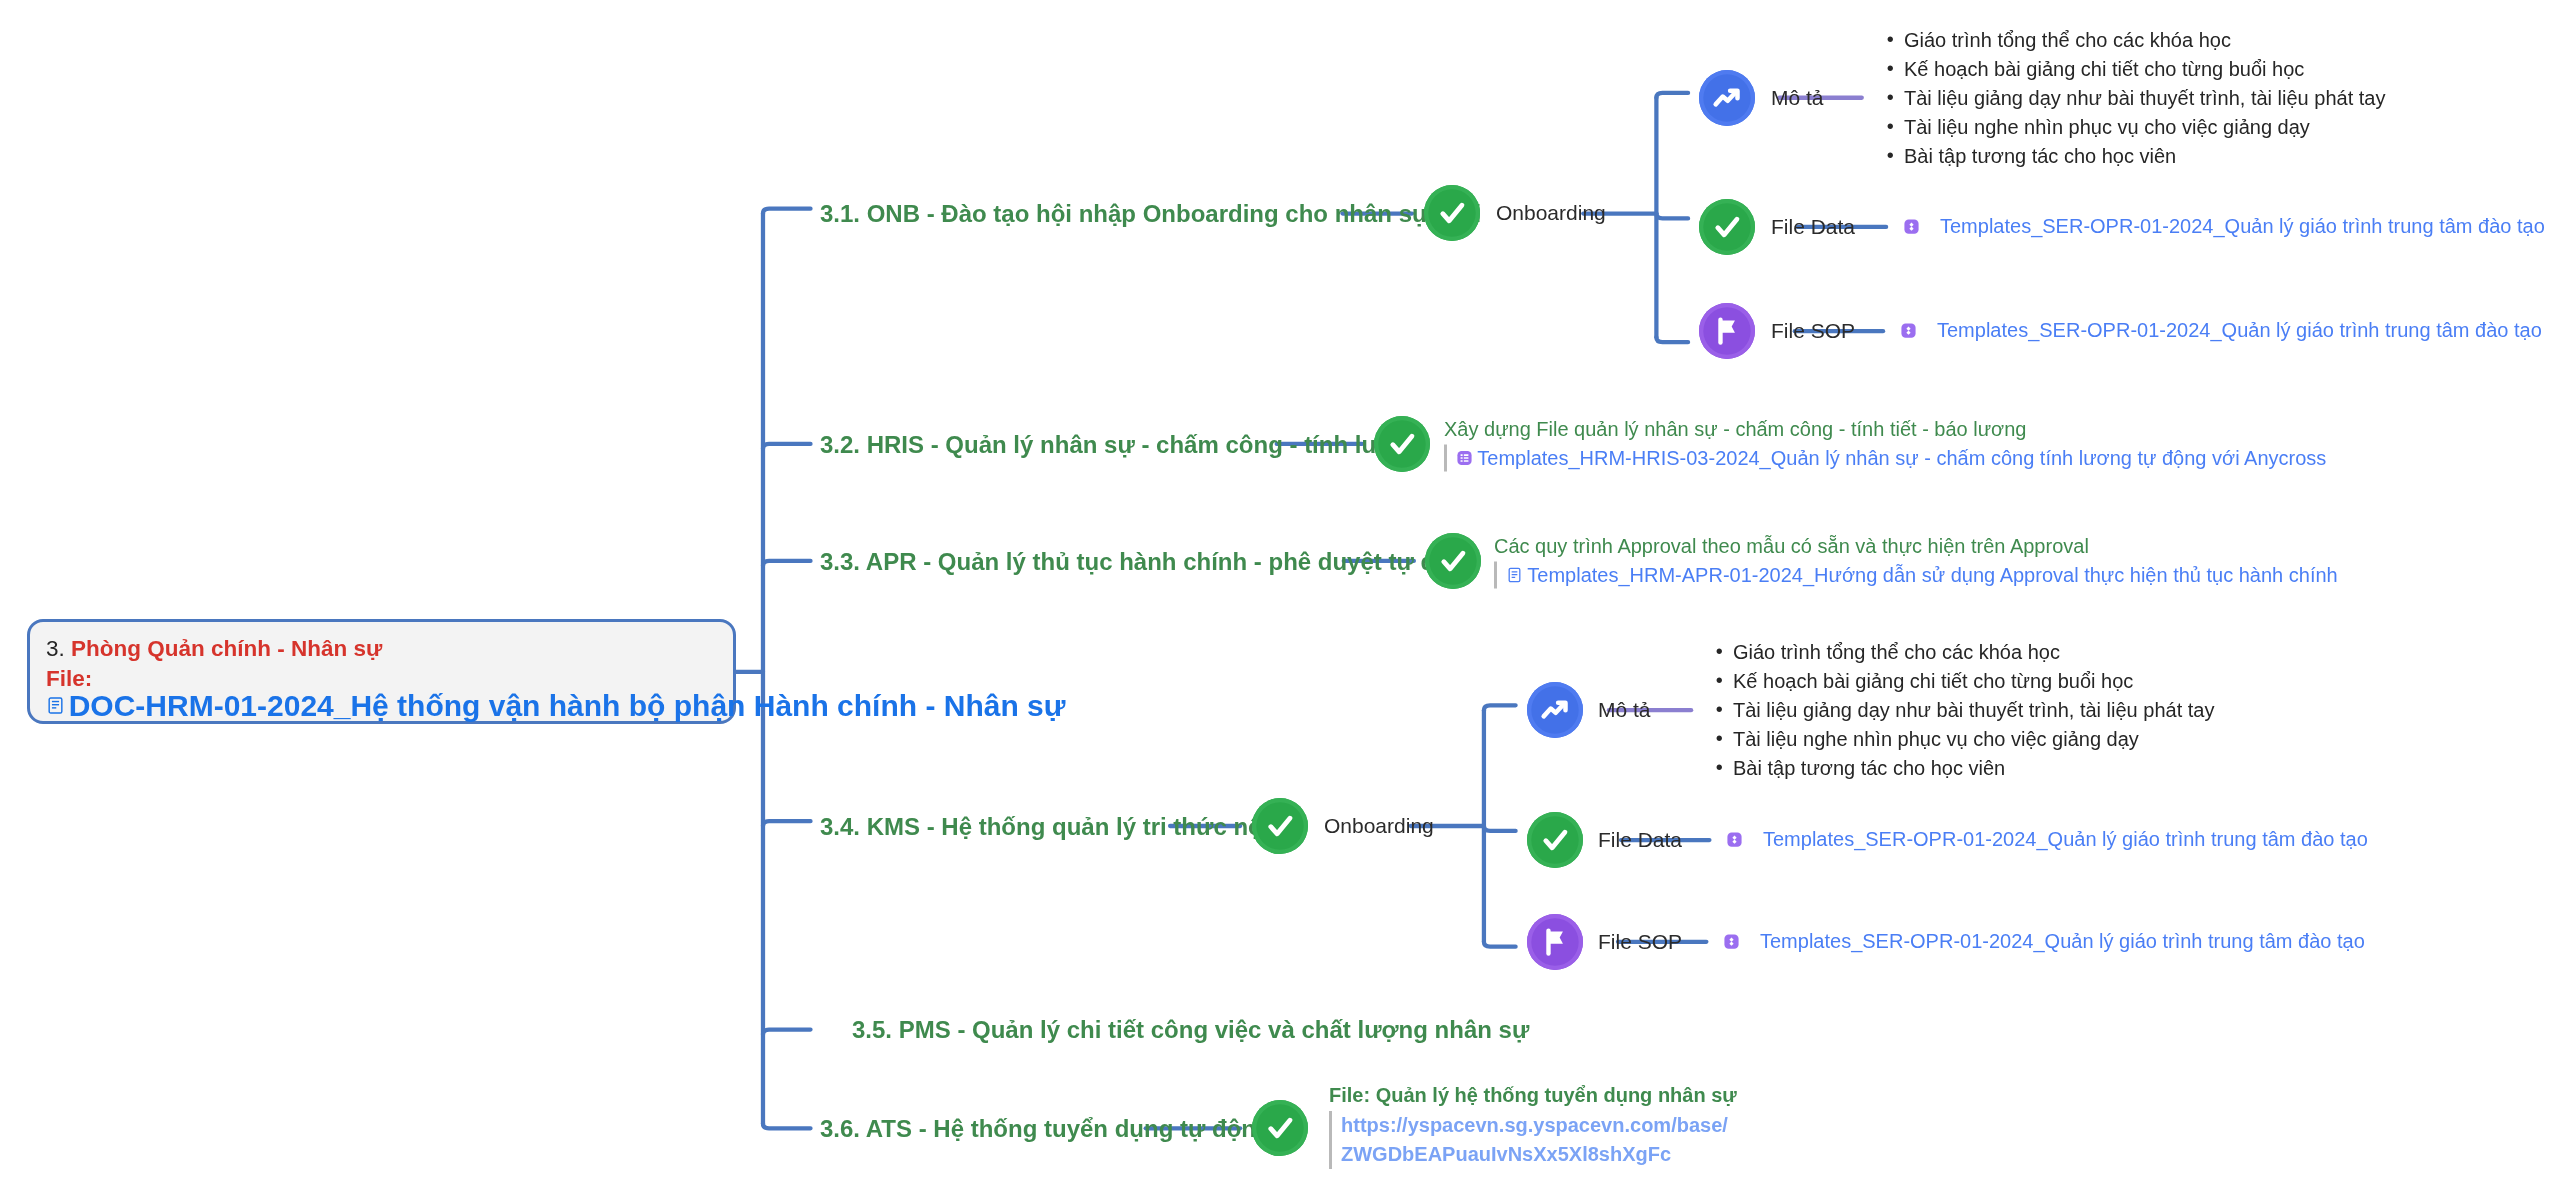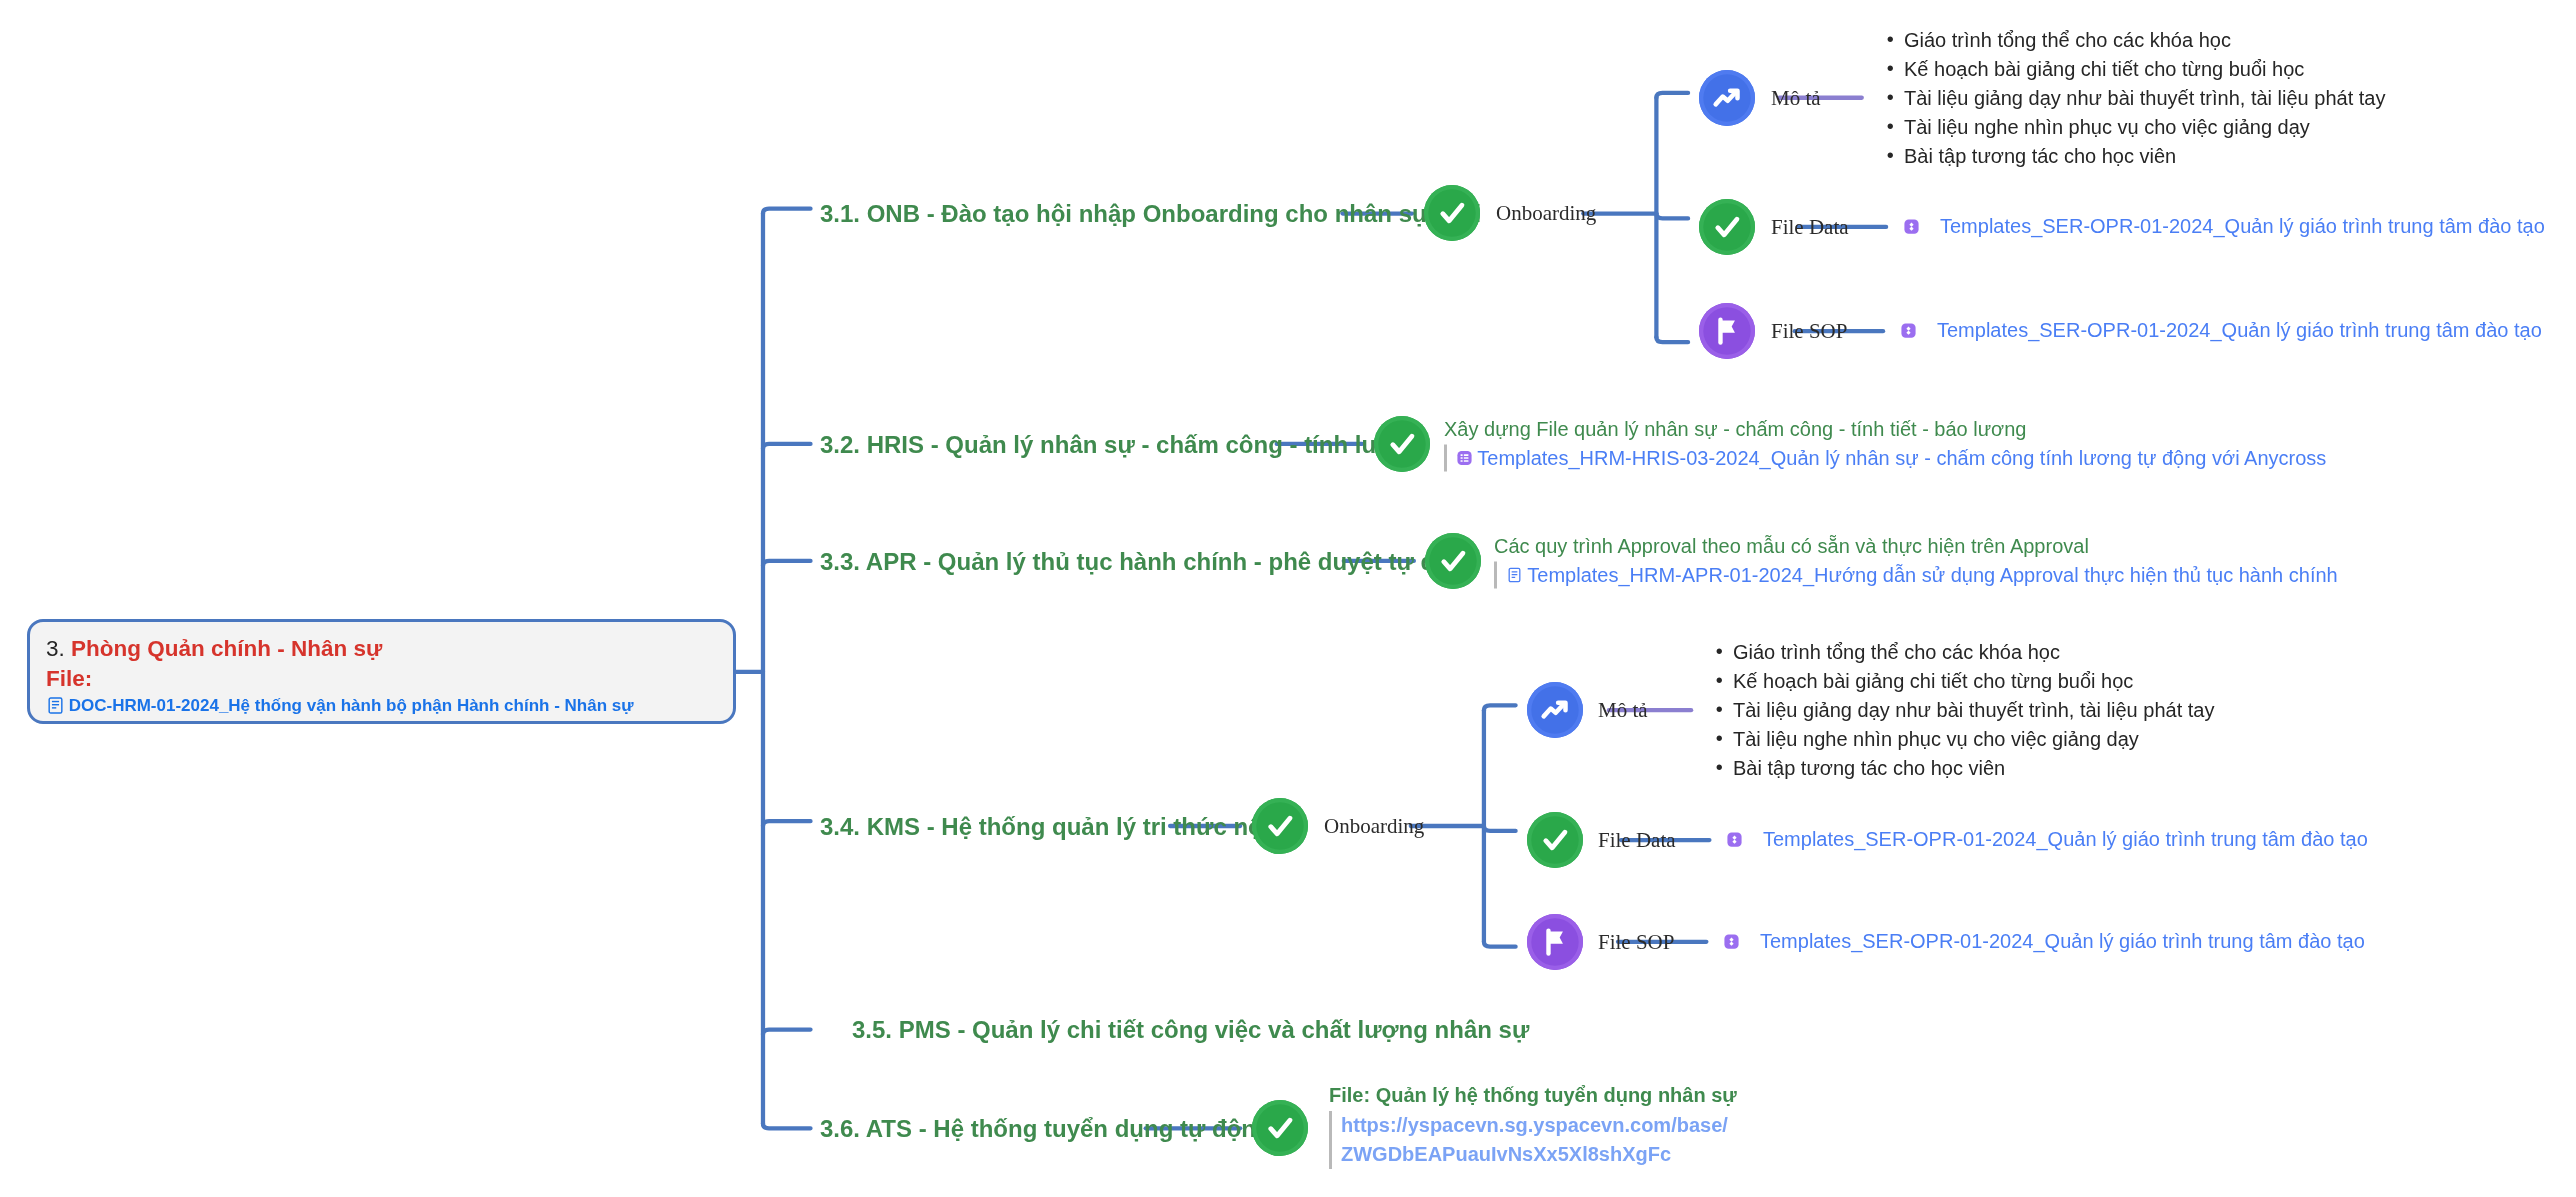--- a/index.html
+++ b/index.html
@@ -22,21 +22,21 @@
     background: #f3f3f3;
     border: 3px solid #4a77bf;
     border-radius: 16px;
     padding: 12.2px 16px 0 16px;
   }
   .root-line1 { font-size: 22.5px; line-height: 30.5px; white-space: nowrap; }
   .root-num { color: #262626; font-weight: 400; }
   .root-title { color: #d6342c; font-weight: bold; }
   .root-file-label { color: #d6342c; font-weight: bold; font-size: 22.5px; line-height: 27px; }
   .root-doc {
-    color: #1a73e8; font-weight: bold; font-size: 17px; line-height: 28px;
+    color: #1a73e8; font-weight: bold; font-size: 30px; line-height: 28px;
     white-space: nowrap; display: flex; align-items: center; gap: 3.7px;
   }
 
   
   .branch-label {
     position: absolute;
     color: #3f8a4e;
     font-weight: bold;
     font-size: 24px;
     line-height: 27px;
@@ -58,21 +58,20 @@
   .icon-node svg { width: 34px; height: 34px; display: block; }
 
   
   .node-title {
     position: absolute;
     color: #2b2b2b;
     font-size: 21px;
     line-height: 24.4px;
     white-space: nowrap;
     transform: translateY(-50%);
-    font-family: Liberation Serif, serif;
   }
 
   
   .bullet-list {
     position: absolute;
     transform: translateY(-50%);
     color: #262626;
     font-size: 20px;
     line-height: 29px;
     white-space: nowrap;

